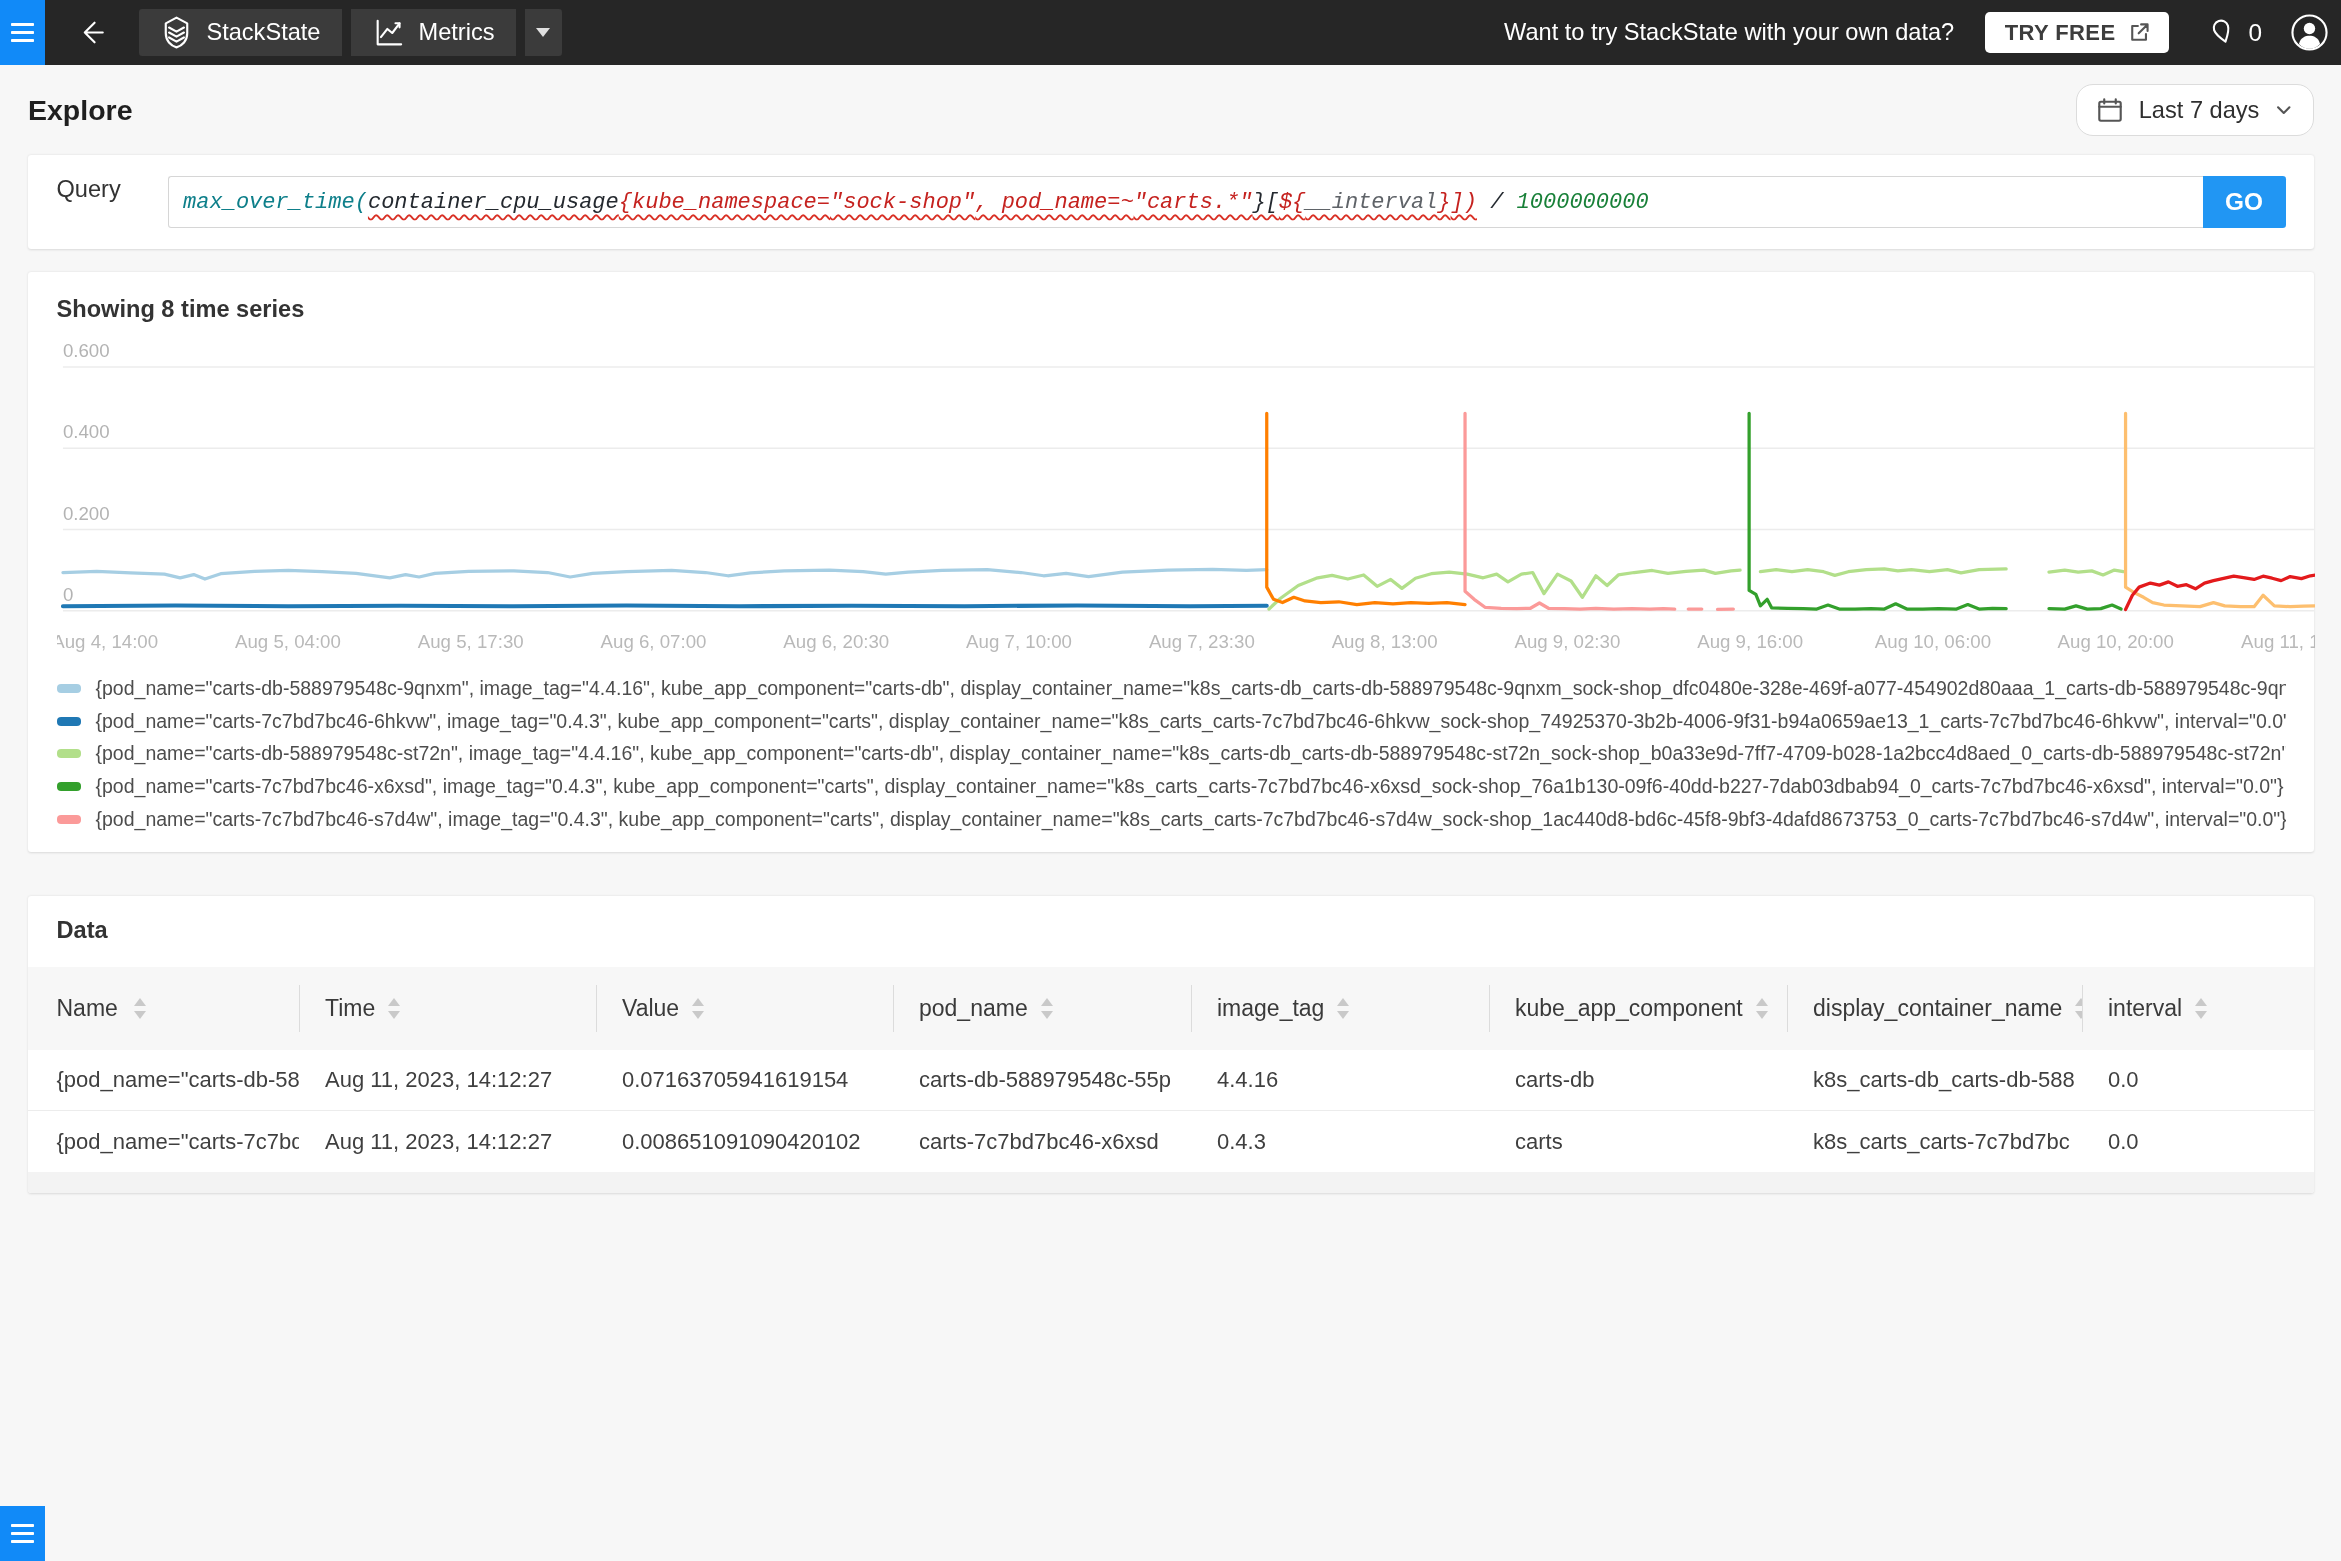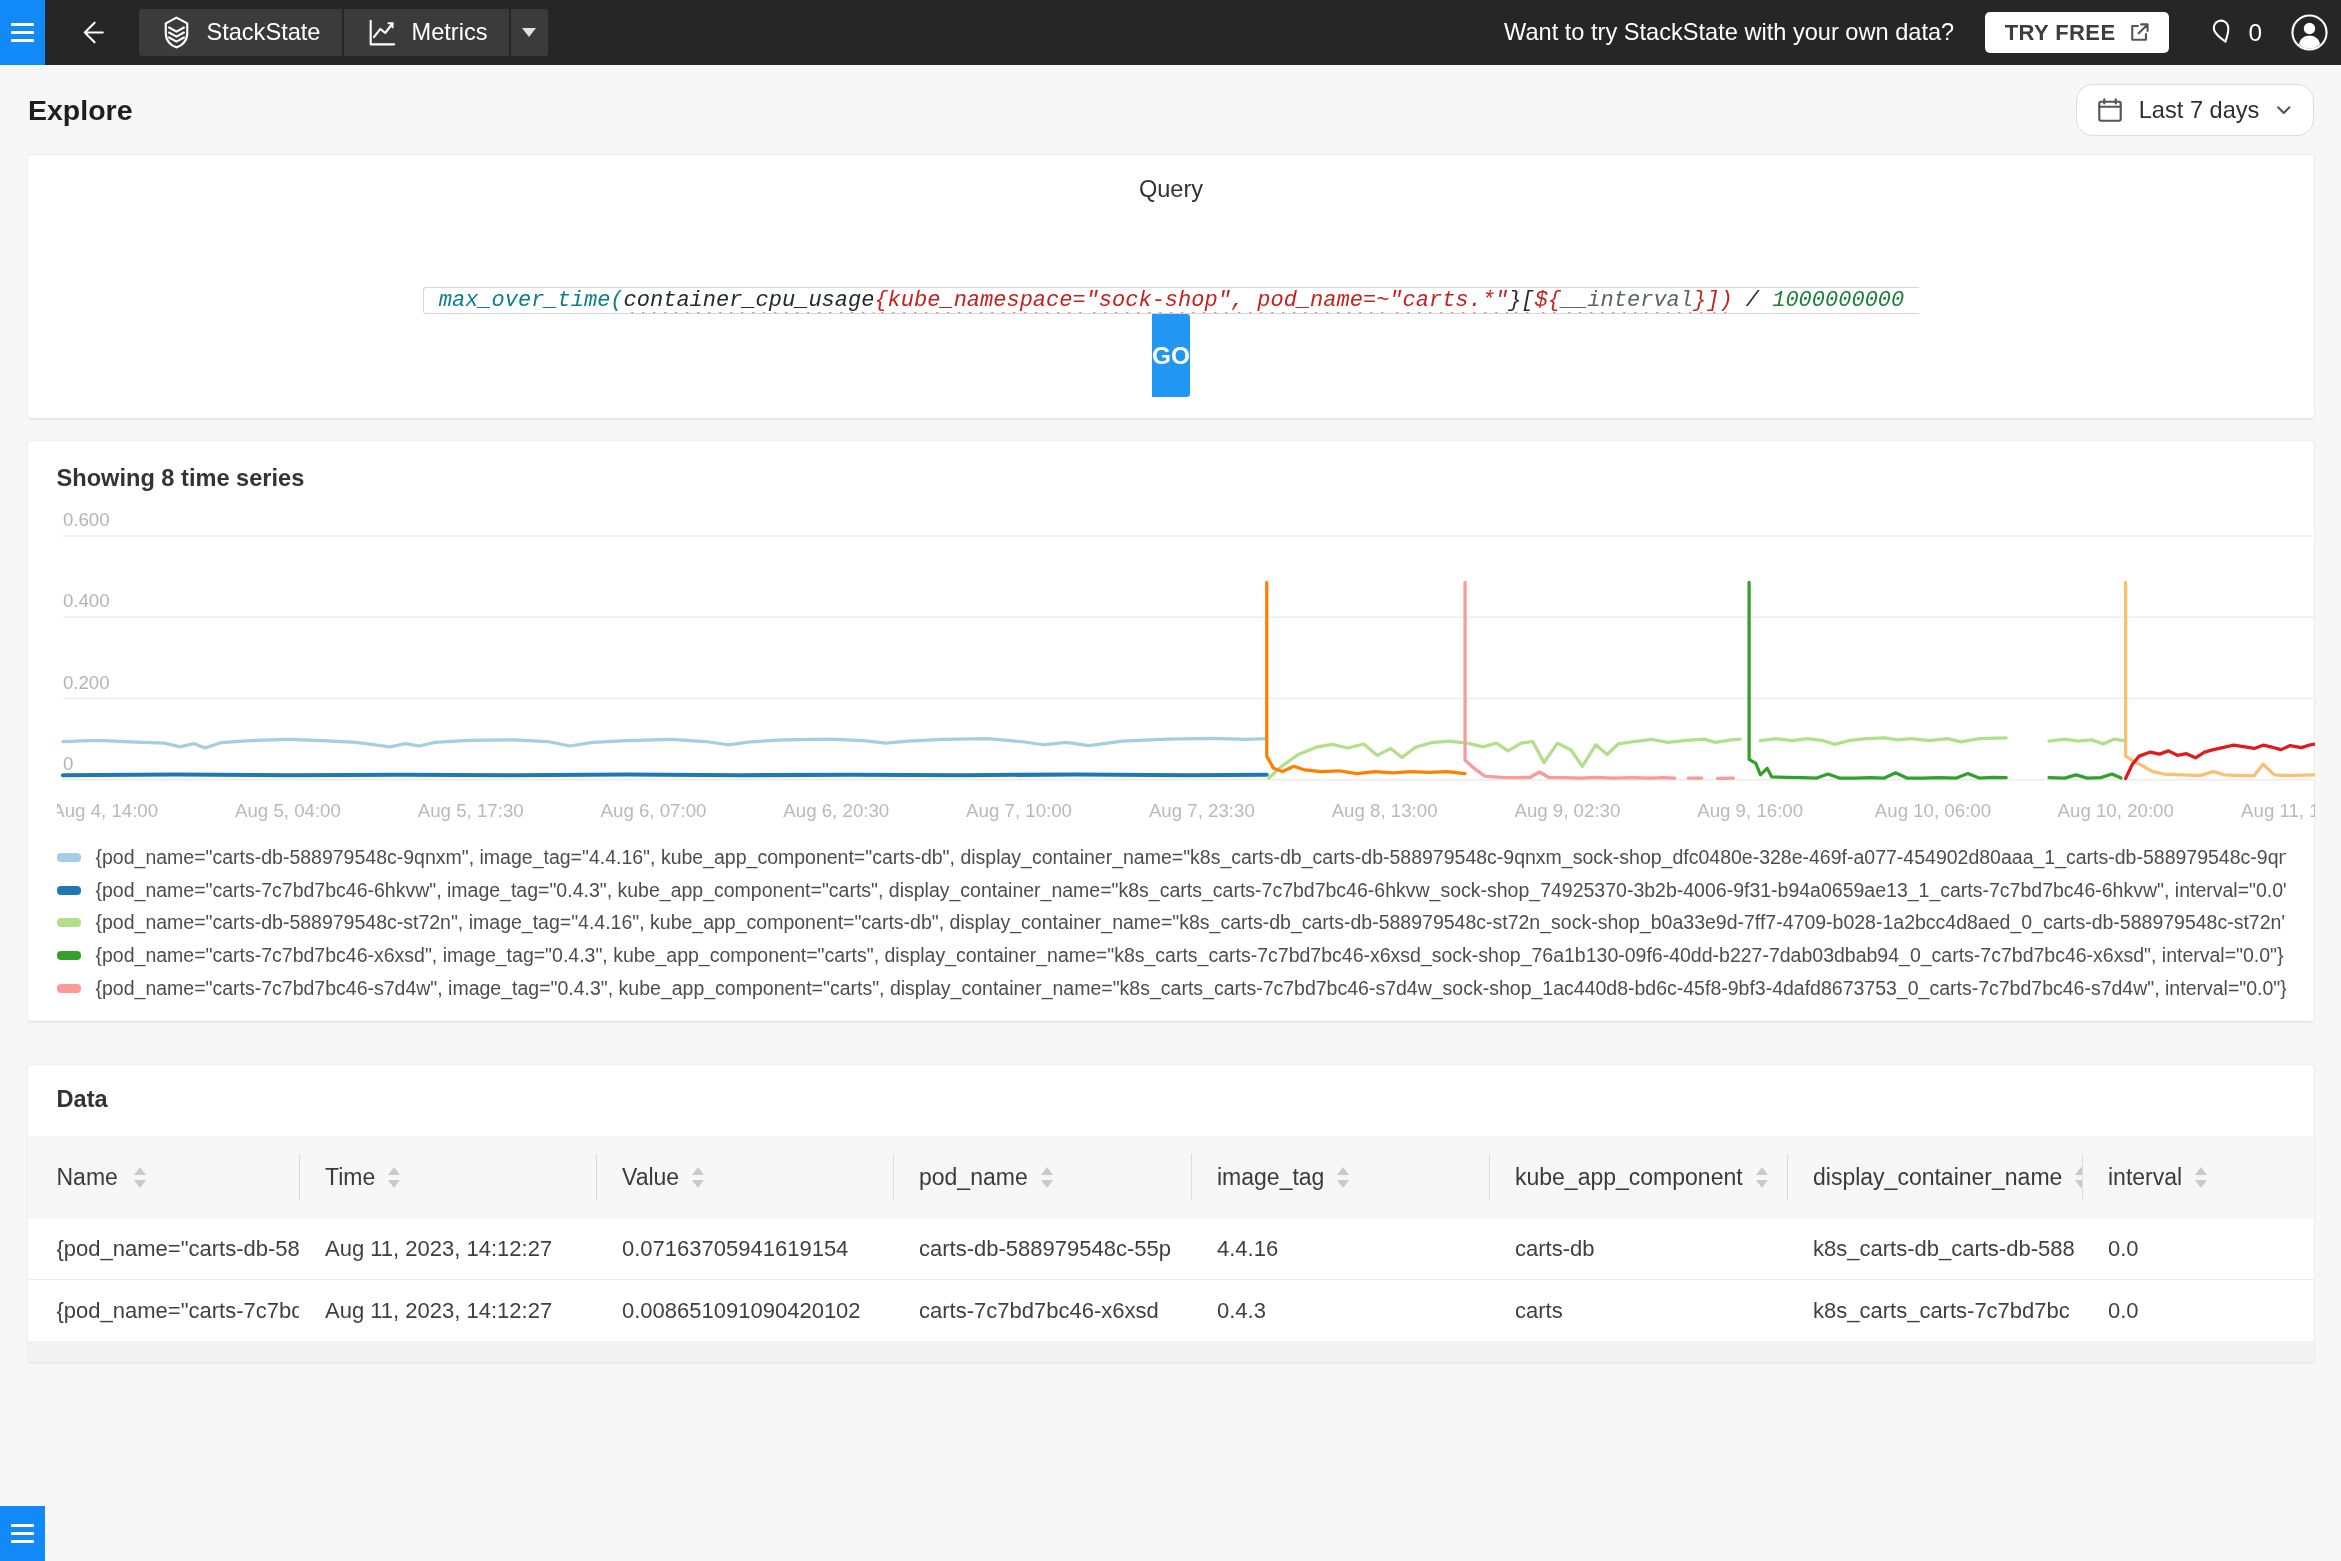--- a/index.html
+++ b/index.html
@@ -9,37 +9,37 @@
     background: #f7f7f7;
     position: relative;
     overflow: hidden;
     color: #333;
   }
   
   .topbar { height: 65px; background: #262626; display: flex; align-items: center; }
   .hamburger { width: 45px; height: 65px; background: #118af8; display: flex; flex-direction: column; justify-content: center; align-items: center; gap: 4.9px; cursor: pointer; }
   .hamburger i { display: block; width: 23px; height: 3.3px; background: #fff; border-radius: 0.8px; }
   .back { margin-left: 21px; width: 49px; height: 49px; display: flex; align-items: center; justify-content: center; }
-  .nav { margin-left: 24.4px; display: flex; gap: 2px; height: 47px; }
+  .nav { margin-left: 24.4px; display: flex; gap: 9px; height: 47px; }
   .nav-btn { background: #3b3b3b; display: flex; align-items: center; gap: 13px; padding: 0 21px; color: #fff; font-size: 23.6px; cursor: pointer; }
   .nav-btn.first { border-radius: 3.3px 0 0 3.3px; }
   .nav-caret { background: #3b3b3b; width: 37px; display: flex; align-items: center; justify-content: center; border-radius: 0 3.3px 3.3px 0; }
   .caret-glyph { width: 0; height: 0; border-left: 7.3px solid transparent; border-right: 7.3px solid transparent; border-top: 9px solid #e0e0e0; }
   .topbar .spacer { flex: 1; }
   .cta-text { color: #fff; font-size: 23.6px; margin-right: 31px; }
   .try-free { background: #fff; border-radius: 4.9px; height: 41px; padding: 0 19.5px; display: flex; align-items: center; gap: 13px; color: #3d3d3d; font-size: 22px; font-weight: 700; letter-spacing: 0.4px; cursor: pointer; }
   .pin-wrap { display: flex; align-items: center; gap: 11.4px; margin: 0 28px 0 39px; color: #fff; font-size: 24.4px; }
   .avatar { margin-right: 13px; width: 39px; height: 39px; cursor: pointer; }
   
   .page-header { display: flex; justify-content: space-between; align-items: center; padding: 0 28px; height: 90px; }
   .page-title { font-size: 28.5px; font-weight: 700; color: #1f1f1f; }
   .range-btn { background: #fff; border: 0.8px solid #dcdcdc; border-radius: 17px; height: 52px; padding: 0 19.5px; display: flex; align-items: center; gap: 14.6px; font-size: 23.6px; color: #2f2f2f; cursor: pointer; }
   
   .card { background: #fff; margin: 0 28px; border-radius: 3.3px; box-shadow: 0 0.8px 2.4px rgba(0,0,0,0.12); }
-  .query-card { display: flex; align-items: center; padding: 21px 28.5px; flex-direction: column; }
+  .query-card { display: flex; align-items: flex-start; padding: 21px 28.5px; }
   .query-label { font-size: 23.6px; color: #333; flex: 0 0 111px; }
   .query-input { flex: 1; height: 52px; border: 1.6px solid #d6d6d6; border-radius: 3.3px 0 0 3.3px; border-right: none; display: flex; align-items: center; padding: 0 14.6px; font-family: "Liberation Mono", monospace; font-size: 22px; white-space: pre; overflow: hidden; background: #fff; font-style: italic; }
   .go-btn { flex: 0 0 83px; height: 52px; background: #2196f3; color: #fff; font-size: 24.4px; font-weight: 700; border: none; border-radius: 0 3.3px 3.3px 0; display: flex; align-items: center; justify-content: center; cursor: pointer; }
   .tk-fn { color: #0e7f8a; }
   .tk-metric { color: #24292f; }
   .tk-lbl, .tk-str, .tk-var { color: #c5221f; }
   .tk-varname { color: #5f6368; }
   .tk-plain { color: #24292f; }
   .tk-num { color: #188038; }
   .sq { text-decoration: underline; text-decoration-style: wavy; text-decoration-color: #d93025; text-decoration-thickness: 1.6px; text-underline-offset: 5.7px; text-decoration-skip-ink: none; }

